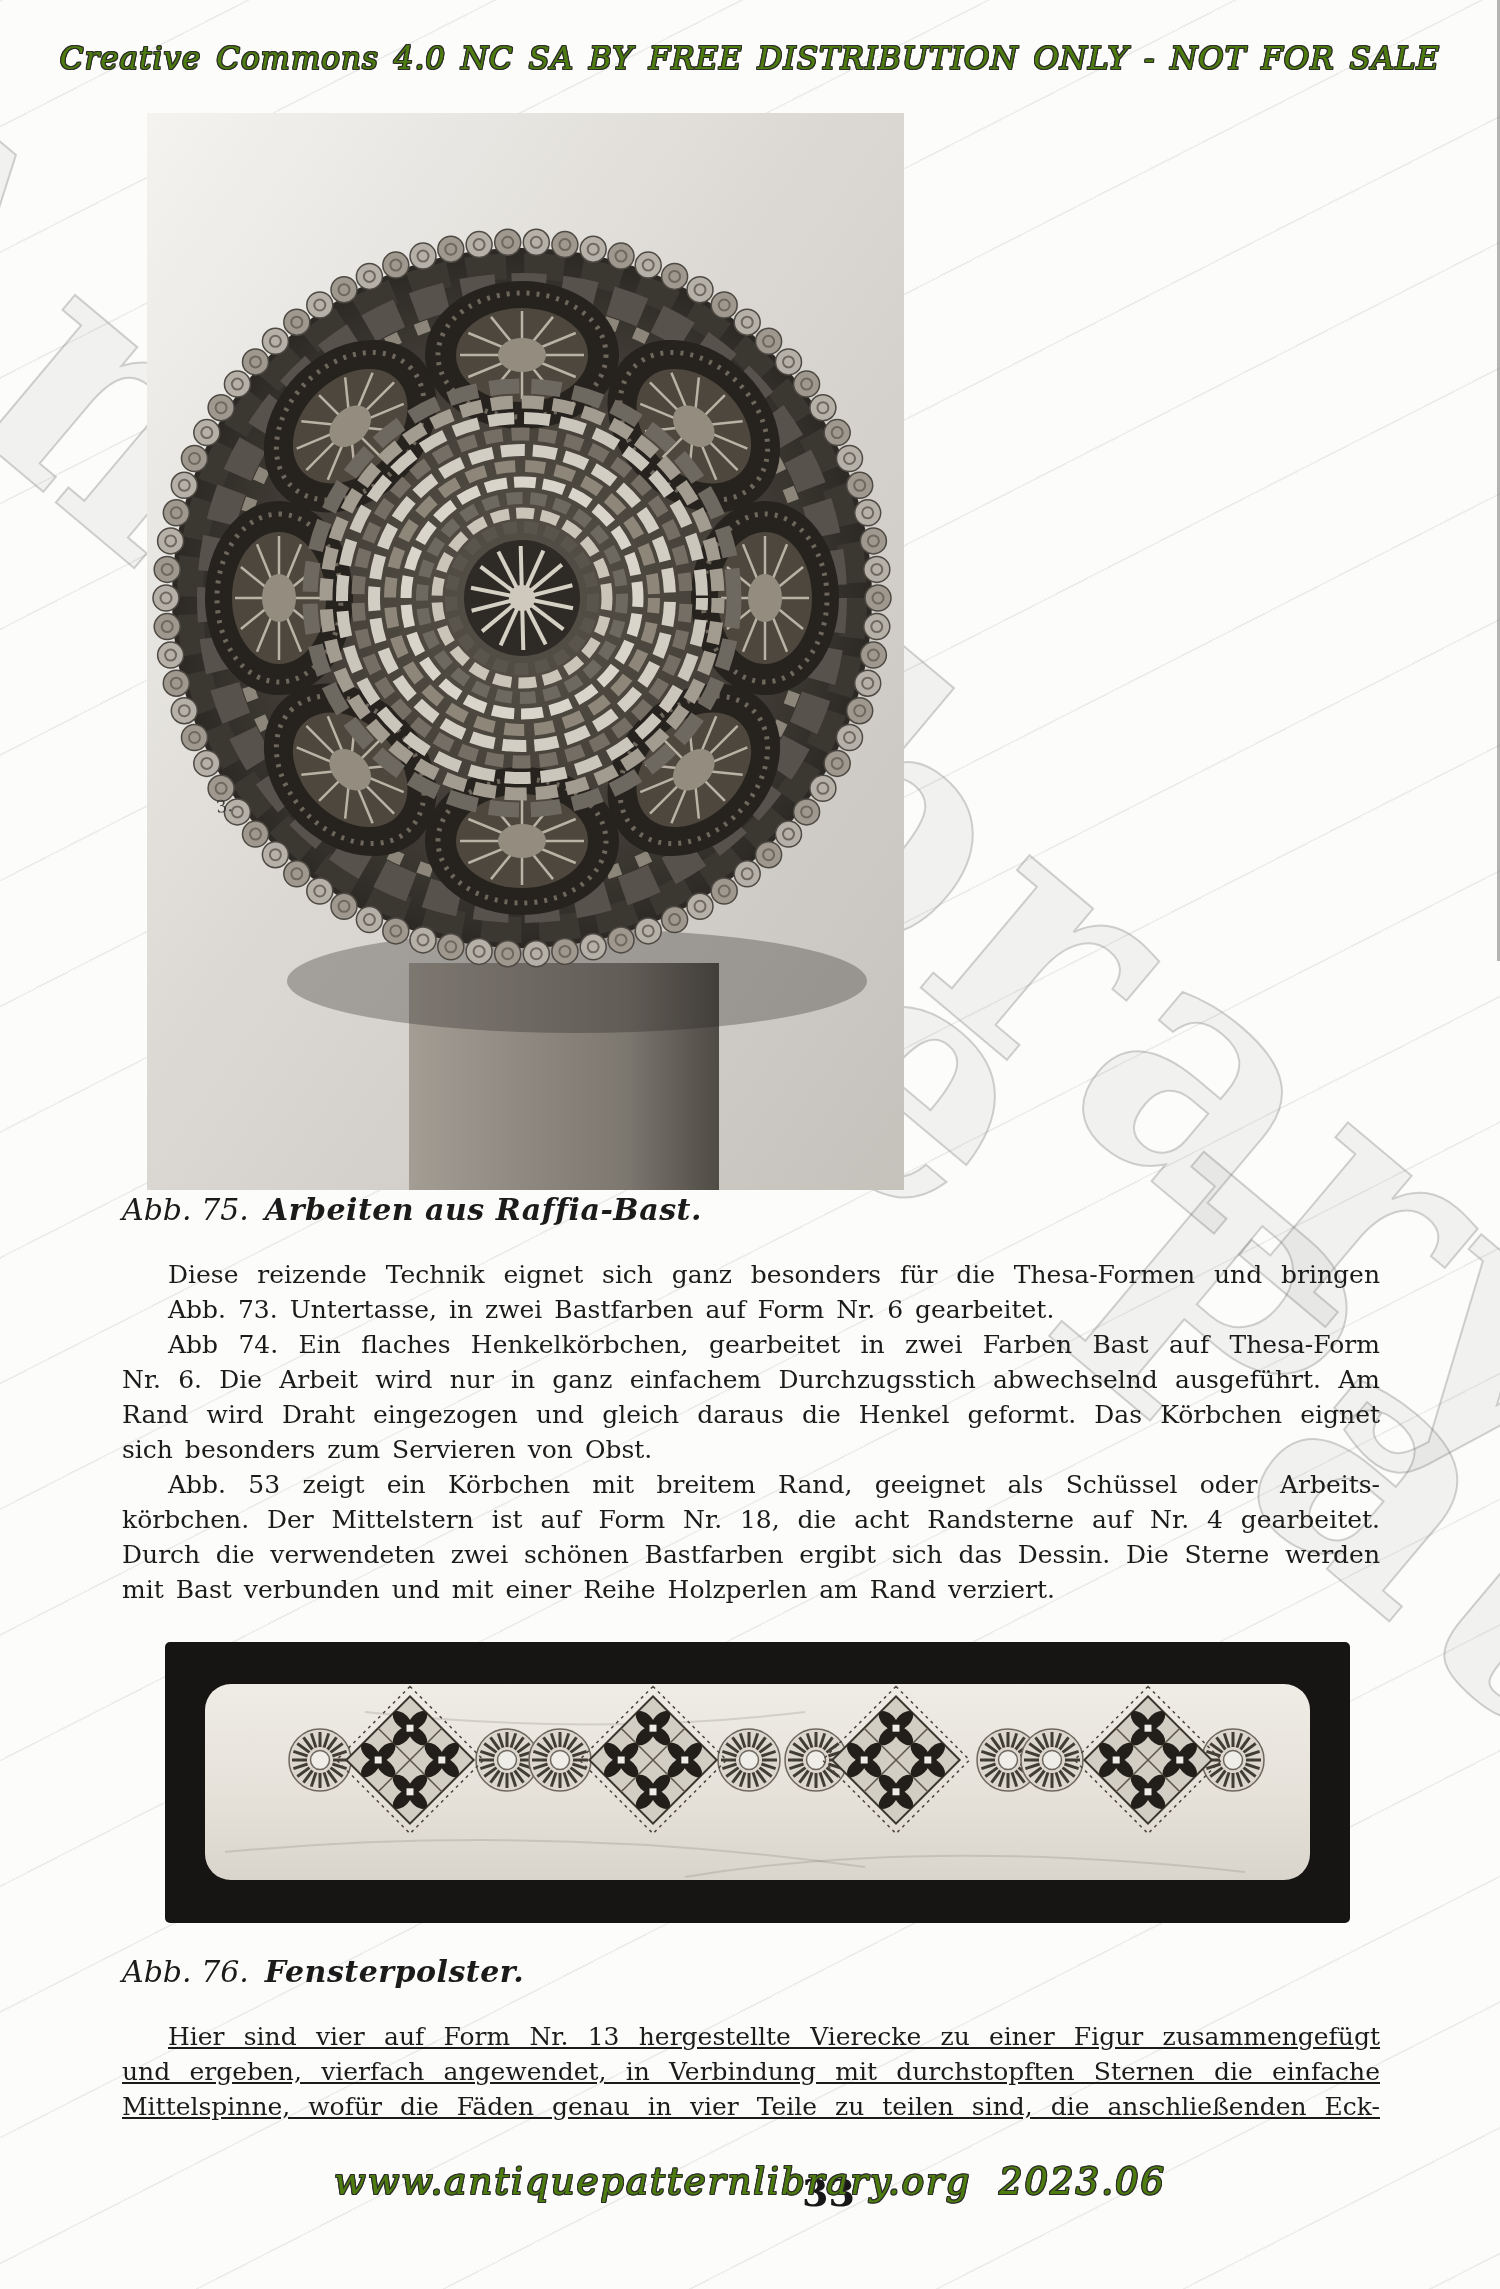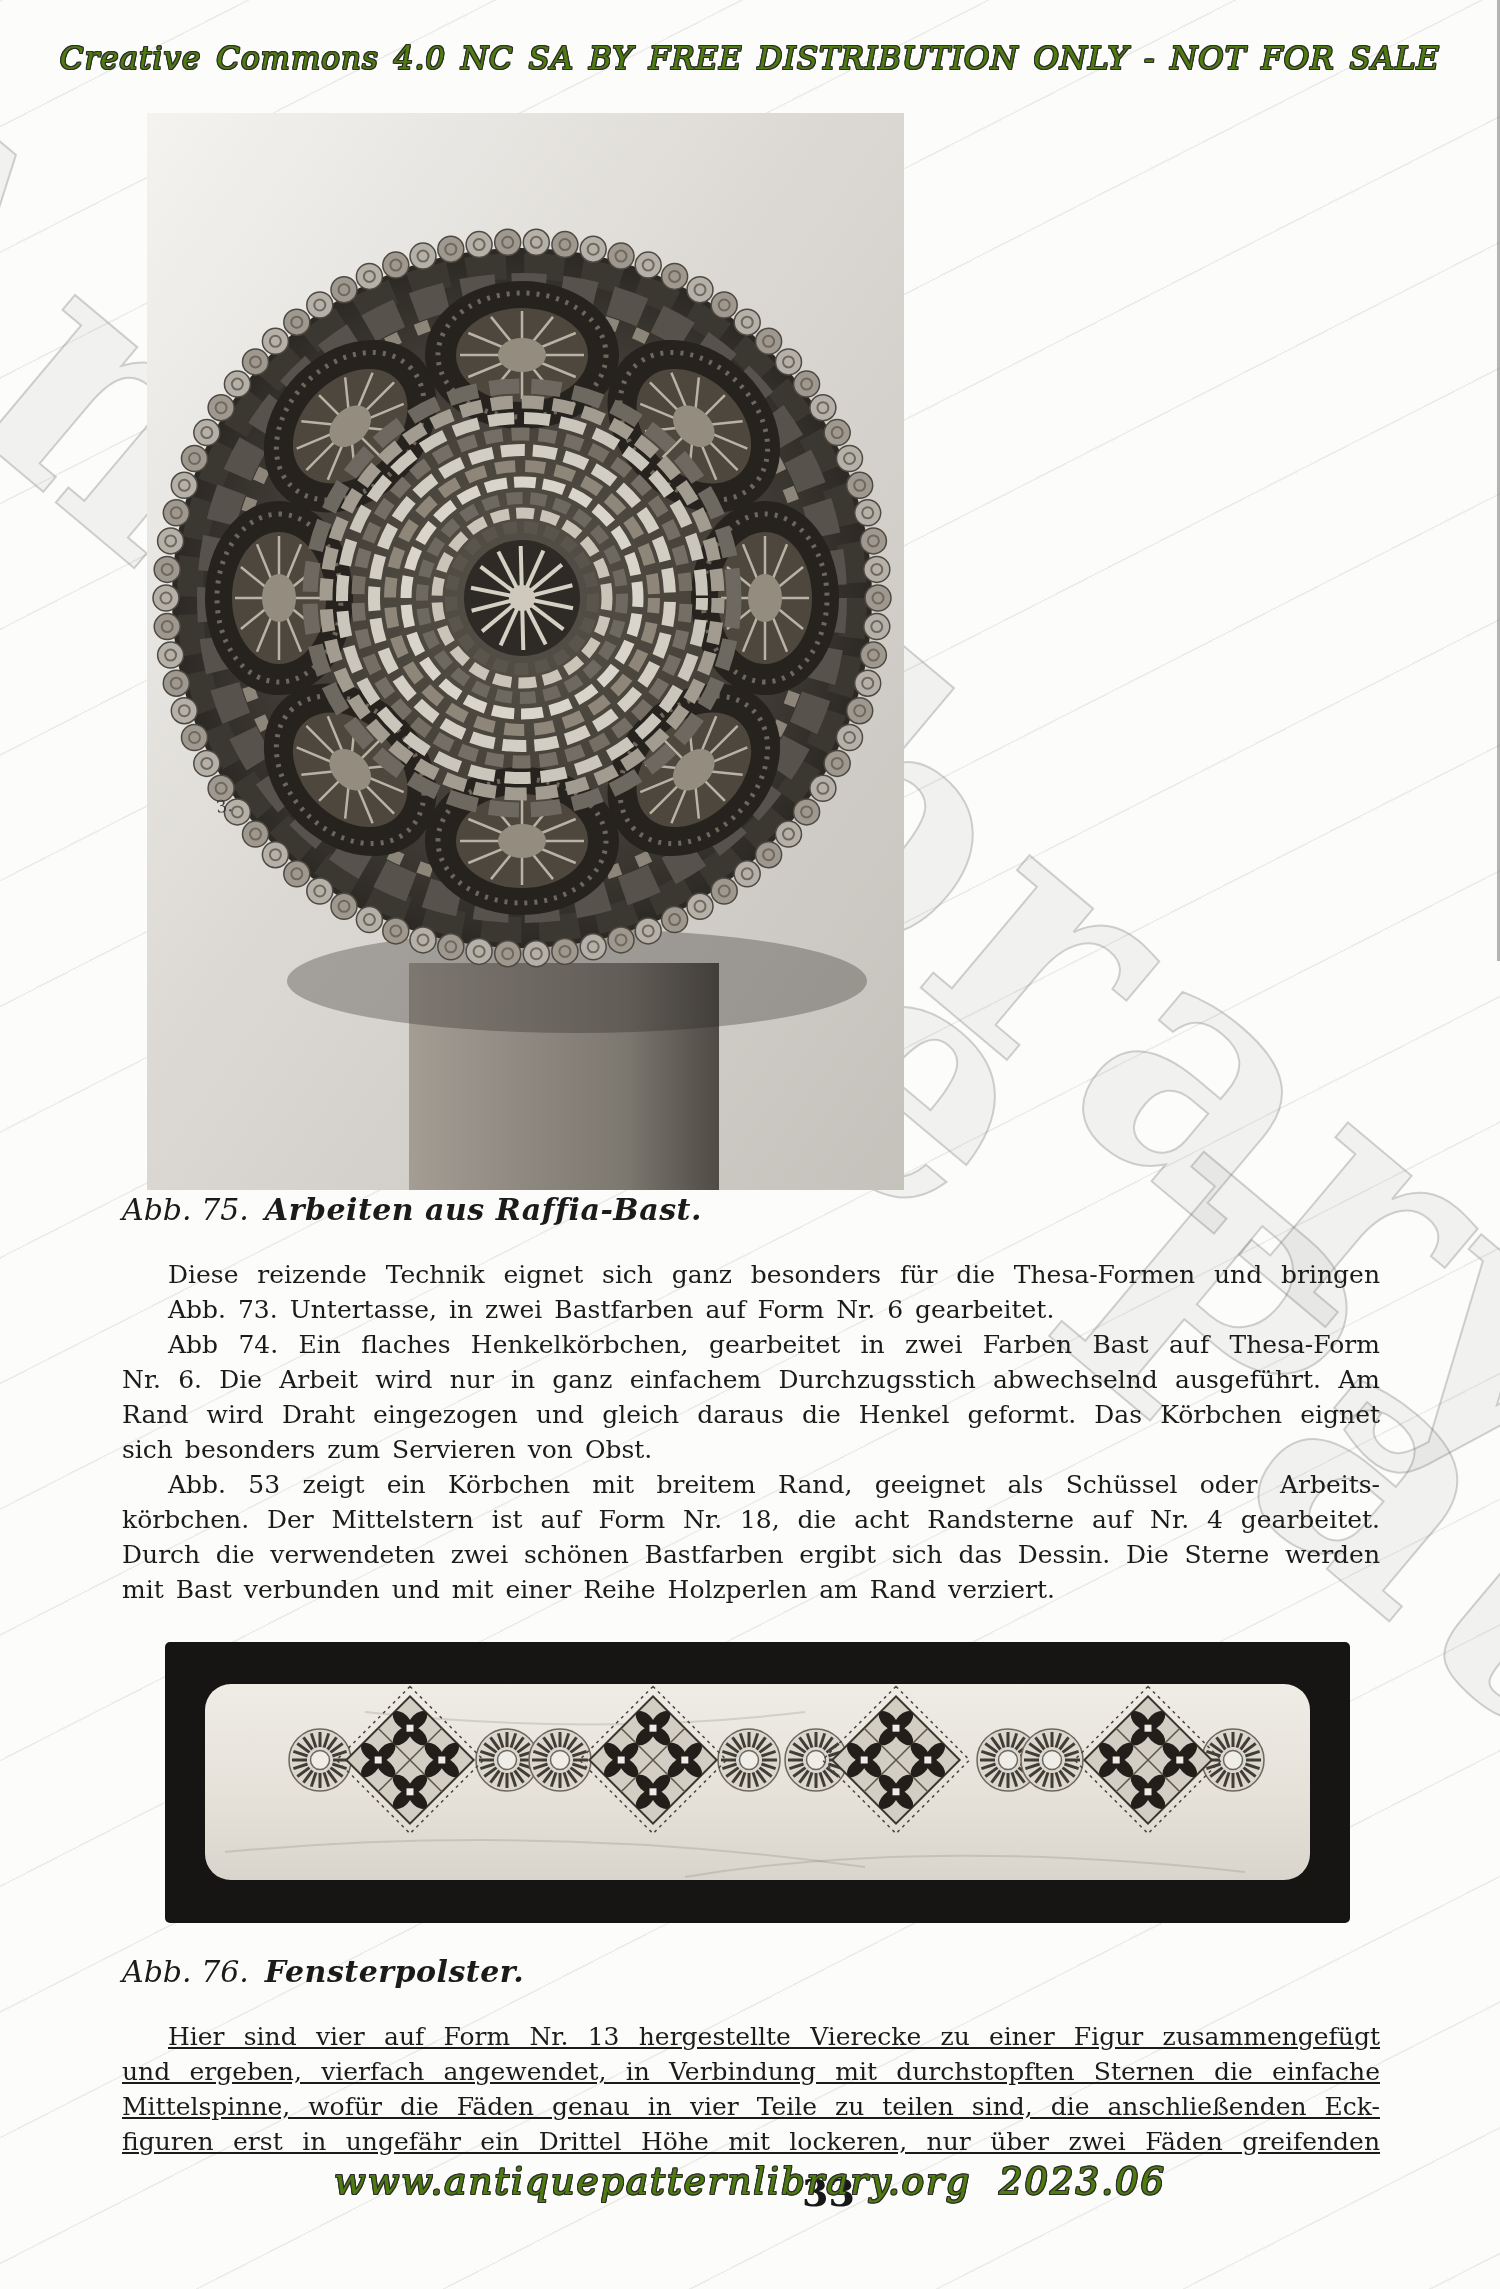--- a/index.html
+++ b/index.html
@@ -786,20 +786,19 @@
 
 <div class="caption" id="caption-2">
   <span class="cap-prefix">Abb. 76.</span><span class="cap-title">Fensterpolster.</span>
 </div>
 
 <div class="text-block" id="text-block-2">
     <div class="para">
       <div class="pline first">Hier sind vier auf Form Nr. 13 hergestellte Vierecke zu einer Figur zusammengefügt</div>
       <div class="pline">und ergeben, vierfach angewendet, in Verbindung mit durchstopften Sternen die einfache</div>
       <div class="pline">Mittelspinne, wofür die Fäden genau in vier Teile zu teilen sind, die anschließenden Eck-</div>
-      <div class="pline">figuren erst in ungefähr ein Drittel Höhe mit lockeren, nur über zwei Fäden greifenden</div>
     </div>
   </div>
 
 <div id="footer">
   <span id="page-number">33</span>
   <span class="footer-text hollow"><span>www.antiquepatternlibrary.org</span>&nbsp;&nbsp;<span>2023.06</span></span>
 </div>
 
 </body></html>

